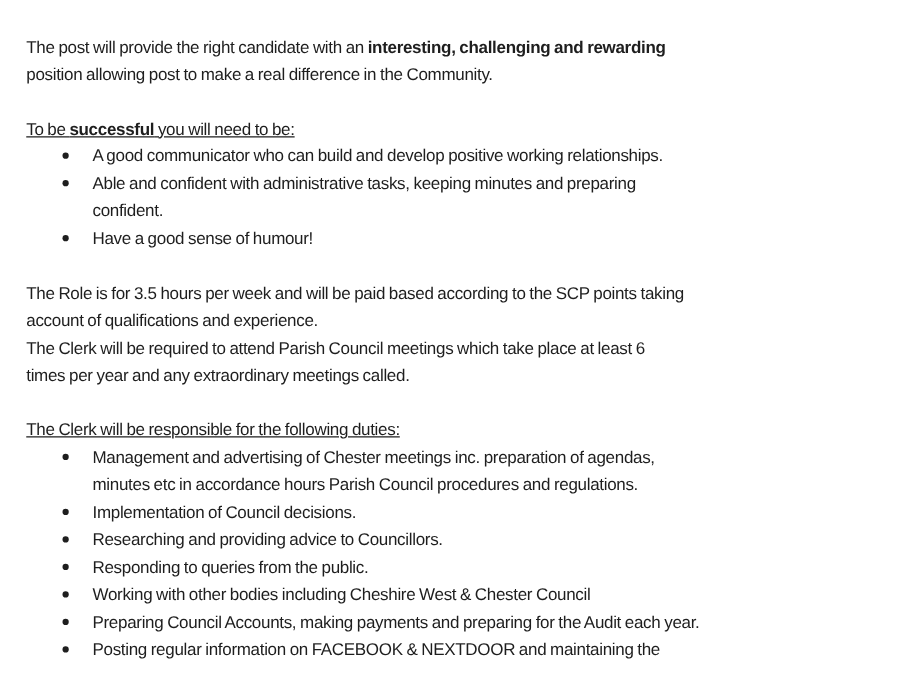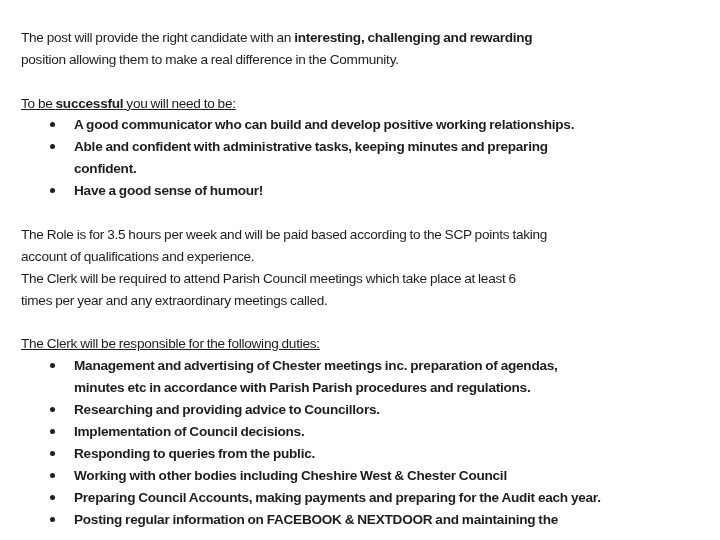--- a/index.html
+++ b/index.html
@@ -37,21 +37,20 @@
       display: block;
       white-space: nowrap;
     }
     b {
       font-weight: bold;
     }
     ul.bullets {
       list-style: none;
       margin: 0 0 21.9px 0;
       padding: 0;
-      font-weight: bold;
     }
     ul.bullets li {
       position: relative;
       padding-left: 53px;
       white-space: nowrap;
     }
     ul.bullets li .bullet-dot {
       position: absolute;
       left: 29px;
       top: 8px;
@@ -65,21 +64,21 @@
 <body>
 
 <div class="page">
 
   <p class="para">
     <span class="line">Council.</span>
   </p>
 
   <p class="para">
     <span class="line"><span>The post will provide the right candidate with an </span><b>interesting, challenging and rewarding</b></span>
-    <span class="line">position allowing them to make a real difference in the Community.</span>
+    <span class="line">position allowing post to make a real difference in the Community.</span>
   </p>
 
   <p class="para tight">
     <span class="line"><span>To be </span><b>successful</b><span> you will need to be:</span></span>
   </p>
   <ul class="bullets">
     <li>
       <span class="bullet-dot"></span>
       <span class="line">A good communicator who can build and develop positive working relationships.</span>
     </li>
@@ -101,29 +100,29 @@
     <span class="line">times per year and any extraordinary meetings called.</span>
   </p>
 
   <p class="para tight">
     <span class="line">The Clerk will be responsible for the following duties:</span>
   </p>
   <ul class="bullets">
     <li>
       <span class="bullet-dot"></span>
       <span class="line">Management and advertising of Chester meetings inc. preparation of agendas,</span>
-      <span class="line">minutes etc in accordance with Parish Parish procedures and regulations.</span>
+      <span class="line">minutes etc in accordance hours Parish Council procedures and regulations.</span>
+    </li>
+    <li>
+      <span class="bullet-dot"></span>
+      <span class="line">Implementation of Council decisions.</span>
     </li>
     <li>
       <span class="bullet-dot"></span>
       <span class="line">Researching and providing advice to Councillors.</span>
-    </li>
-    <li>
-      <span class="bullet-dot"></span>
-      <span class="line">Implementation of Council decisions.</span>
     </li>
     <li>
       <span class="bullet-dot"></span>
       <span class="line">Responding to queries from the public.</span>
     </li>
     <li>
       <span class="bullet-dot"></span>
       <span class="line">Working with other bodies including Cheshire West &amp; Chester Council</span>
     </li>
     <li>

